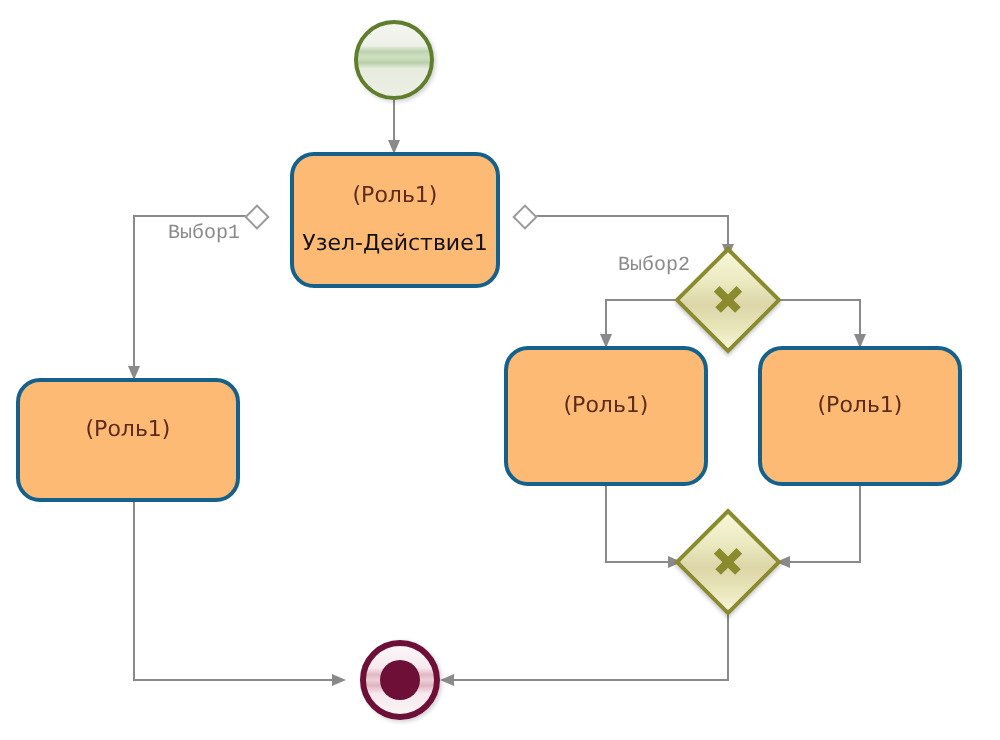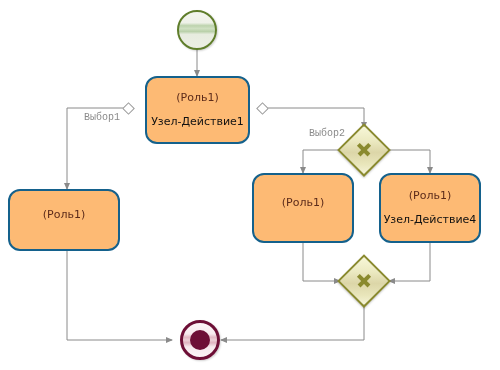--- a/index.html
+++ b/index.html
@@ -202,21 +202,20 @@
       <div class="plus-v"></div>
     </div>
   </div>
 
   <div class="node" style="left:252px; top:173px; width:102px; height:70px;">
     <div class="role">(Роль1)</div>
   </div>
 
   <div class="node" style="left:379px; top:173px; width:102px; height:70px;">
     <div class="role">(Роль1)</div>
-    <div class="title">Узел-Действие4</div>
   </div>
 
   <div class="gateway" style="left:340px; top:257px; width:48px; height:48px;">
     <div class="diamond">
       <div class="plus-h"></div>
       <div class="plus-v"></div>
     </div>
   </div>
 
   <div class="end-event" style="left:180px; top:320px; width:40px; height:40px;">

